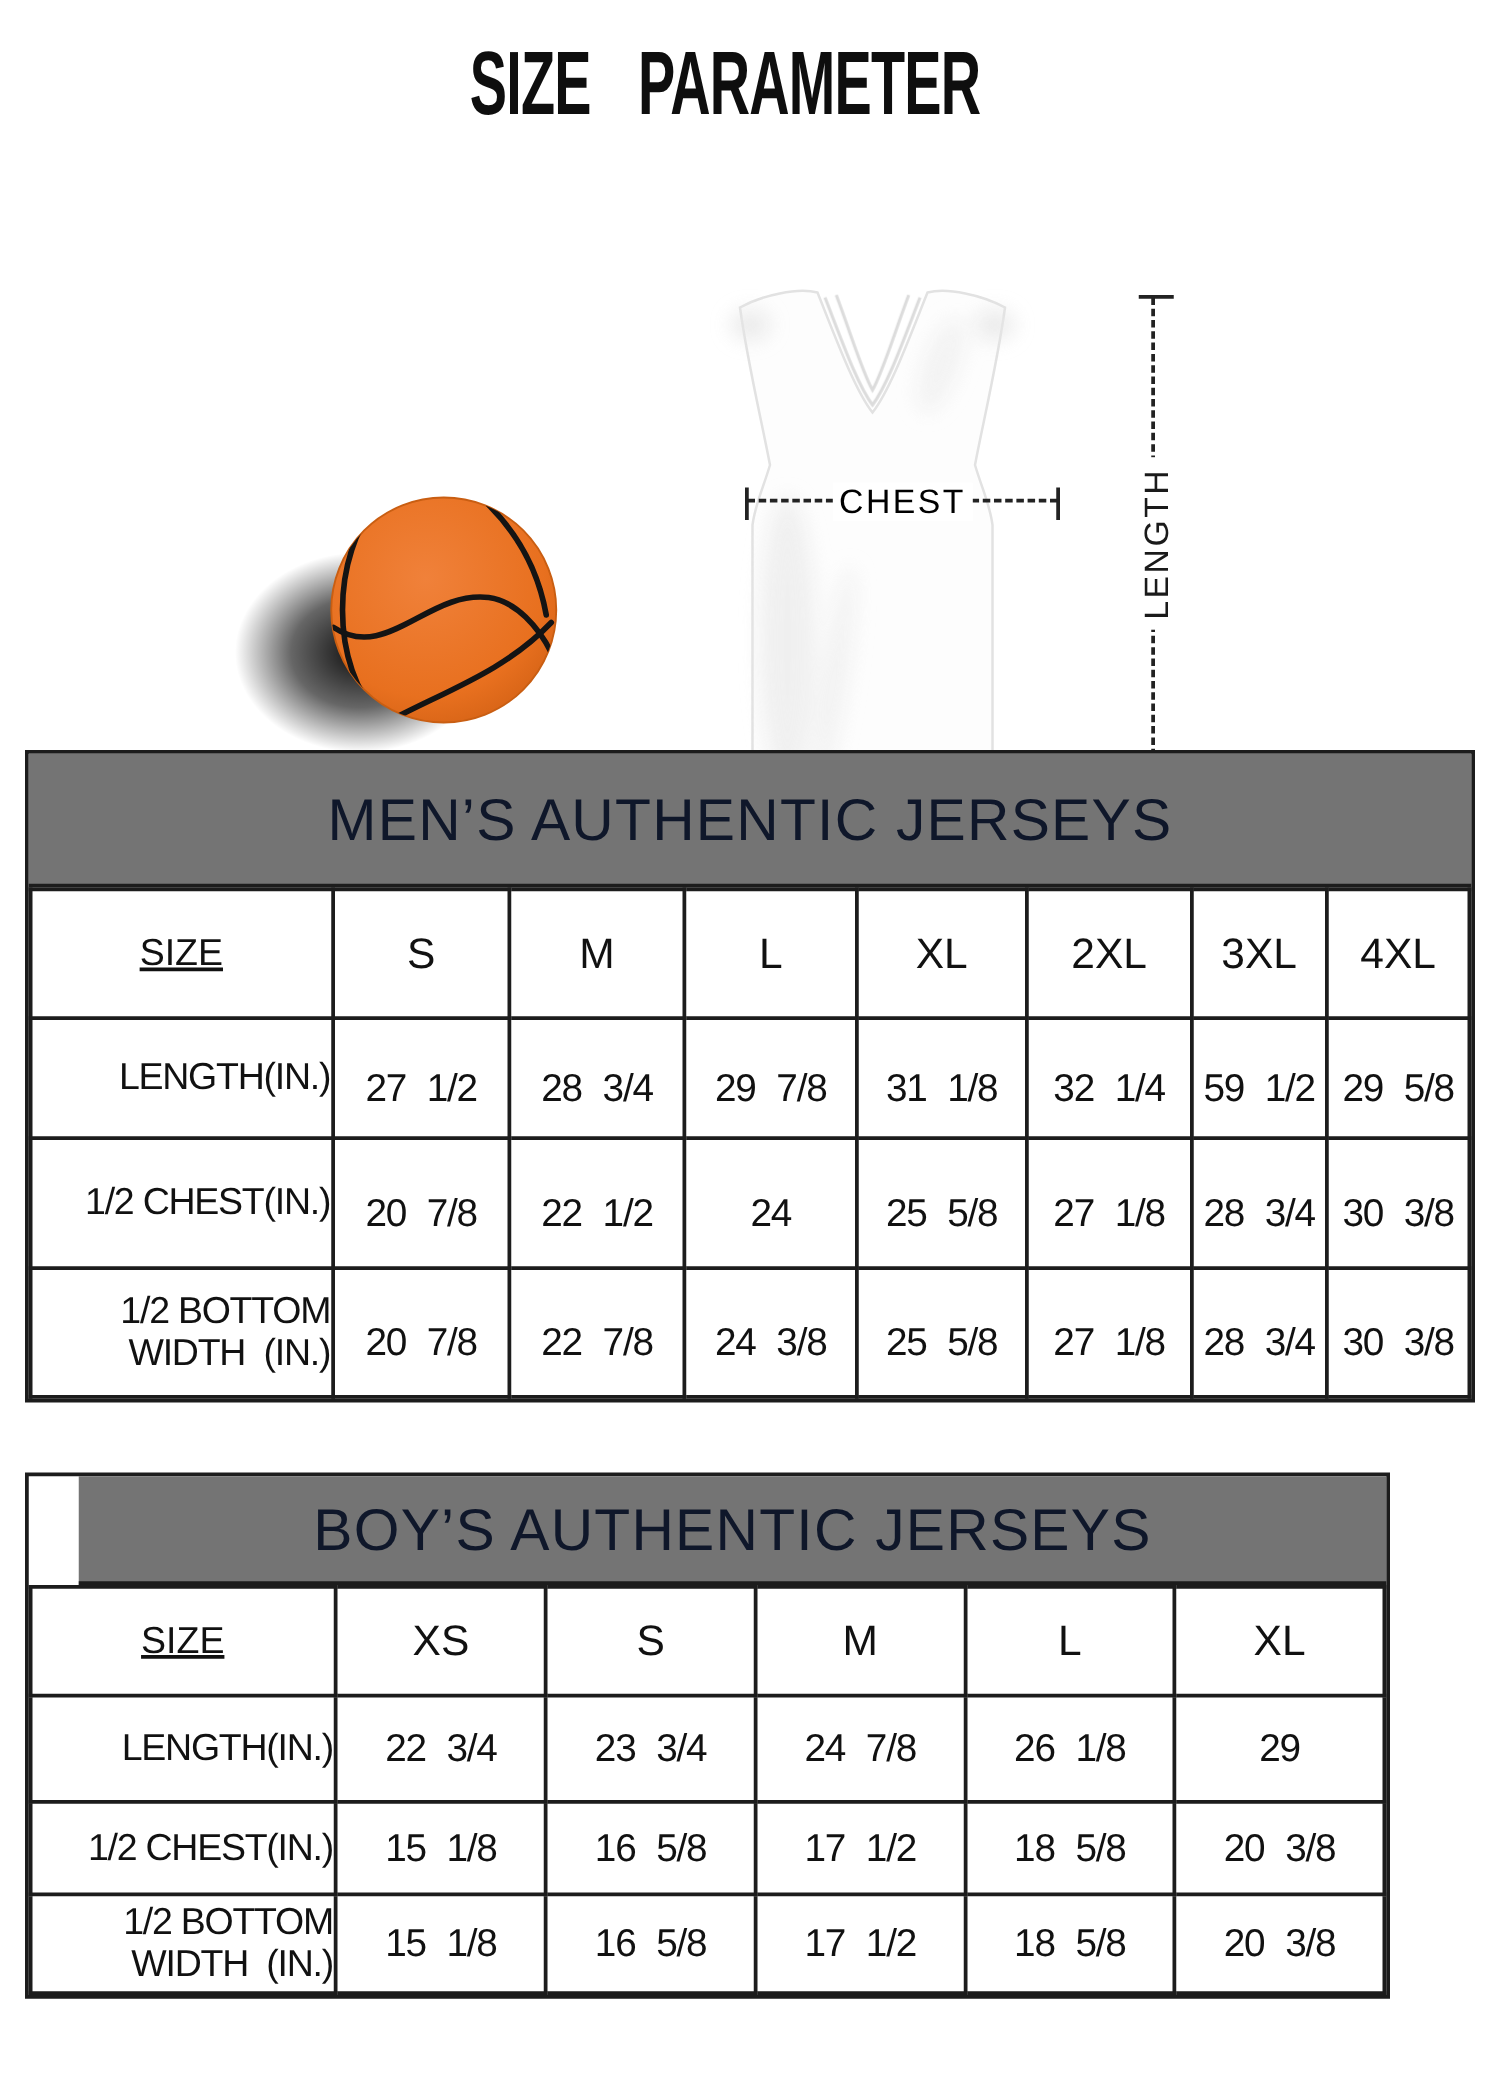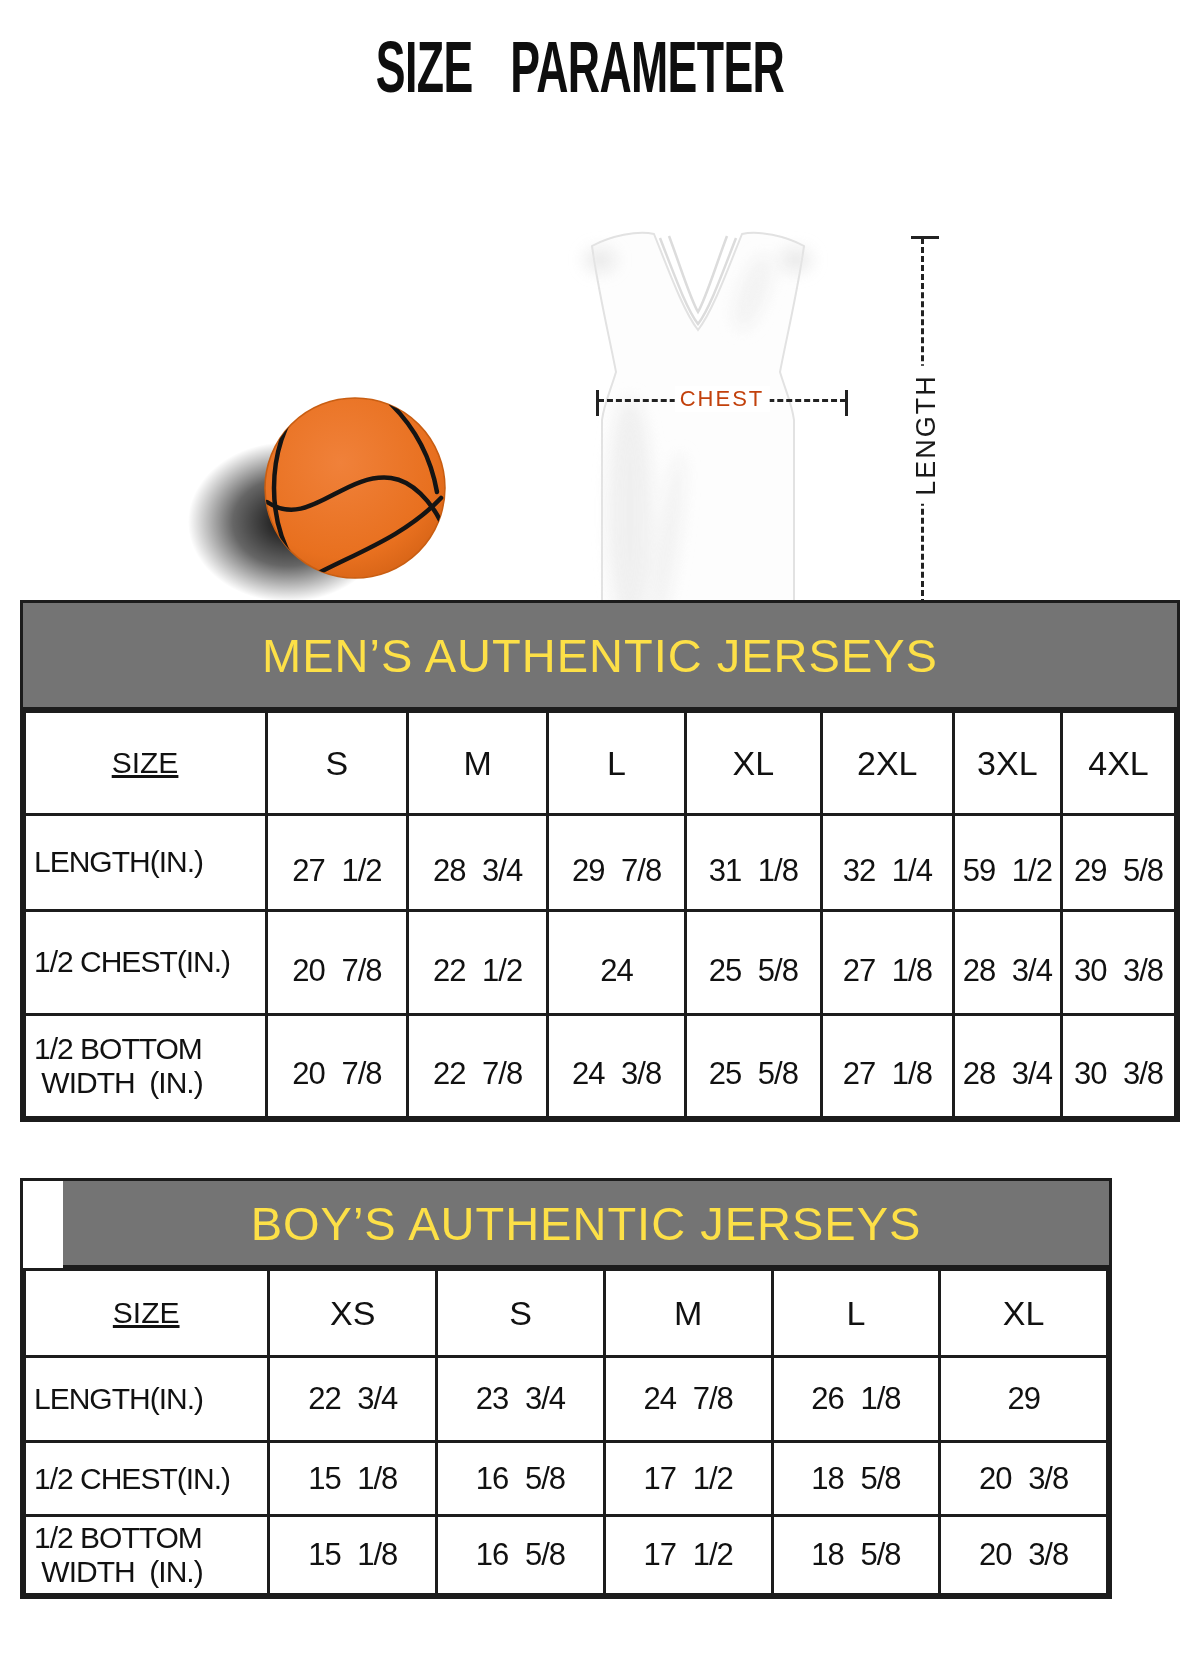--- a/index.html
+++ b/index.html
@@ -23,48 +23,48 @@
   .jersey-svg{position:absolute;left:548px;top:112px;width:300px;height:448px;}
   .ball-svg{position:absolute;left:185px;top:280px;width:280px;height:240px;}
   .chest-line{
     position:absolute;left:598px;top:299px;width:248px;height:0;
     border-top:3px dashed #222;
   }
   .tick-v{position:absolute;width:3px;height:26px;background:#222;top:-12px;}
   .tick-v.left{left:-2px}.tick-v.right{right:-2px}
   .chest-label{
     position:absolute;left:50%;top:-16px;transform:translateX(-50%);
-    background:#fff;padding:0 5px;font-size:22px;letter-spacing:2px;color:#c2410c;white-space:nowrap;
+    background:#fff;padding:0 5px;font-size:27px;letter-spacing:2px;color:#000000;white-space:nowrap;
   }
   .length-line{
     position:absolute;left:921px;top:138px;height:394px;width:0;
     border-left:3px dashed #222;
   }
   .tick-h{position:absolute;height:3px;width:28px;background:#222;left:-13px;top:-2px;}
   .length-label{
     position:absolute;left:2px;top:50%;transform:translate(-50%,-50%) rotate(-90deg);
     background:#fff;padding:4px 8px;font-size:27px;letter-spacing:2px;color:#1a1a1a;white-space:nowrap;
   }
   
   .size-table{position:absolute;border:3px solid var(--border);background:#fff;}
   .size-table.t0{left:20px;top:600px;width:1154px;}
   .size-table.t1{left:20px;top:1178px;width:1086px;}
   .band{
-    background:var(--band-gray);color:#fde047;display:flex;align-items:center;justify-content:center;
+    background:var(--band-gray);color:#0f172a;display:flex;align-items:center;justify-content:center;
     font-size:47px;letter-spacing:1px;border-bottom:3px solid var(--border);white-space:nowrap;
   }
   .t0 .band{height:104px;}
   .t1 .band{height:84px;margin-left:40px;}
   table.grid{border-collapse:collapse;width:100%;table-layout:fixed;}
   table.grid td{
     border:3px solid var(--border);text-align:center;vertical-align:middle;
     font-size:31px;letter-spacing:-1px;color:#111;overflow:hidden;
   }
   table.grid td.head{font-size:34px;letter-spacing:0;}
-  table.grid td.lab{text-align:left;padding-left:8px;white-space:pre;font-size:30px;}
+  table.grid td.lab{text-align:right;padding-left:8px;white-space:pre;font-size:30px;}
   table.grid td.lab.head{text-align:center;padding-left:0;text-decoration:underline;}
   table.grid td.val{word-spacing:9px;}
   
   .t0 td:nth-child(1){width:21.4%}
   .t0 td:nth-child(2){width:12.2%}
   .t0 td:nth-child(3){width:12.2%}
   .t0 td:nth-child(4){width:11.9%}
   .t0 td:nth-child(5){width:11.8%}
   .t0 td:nth-child(6){width:11.4%}
   .t0 td:nth-child(7){width:9.3%}

